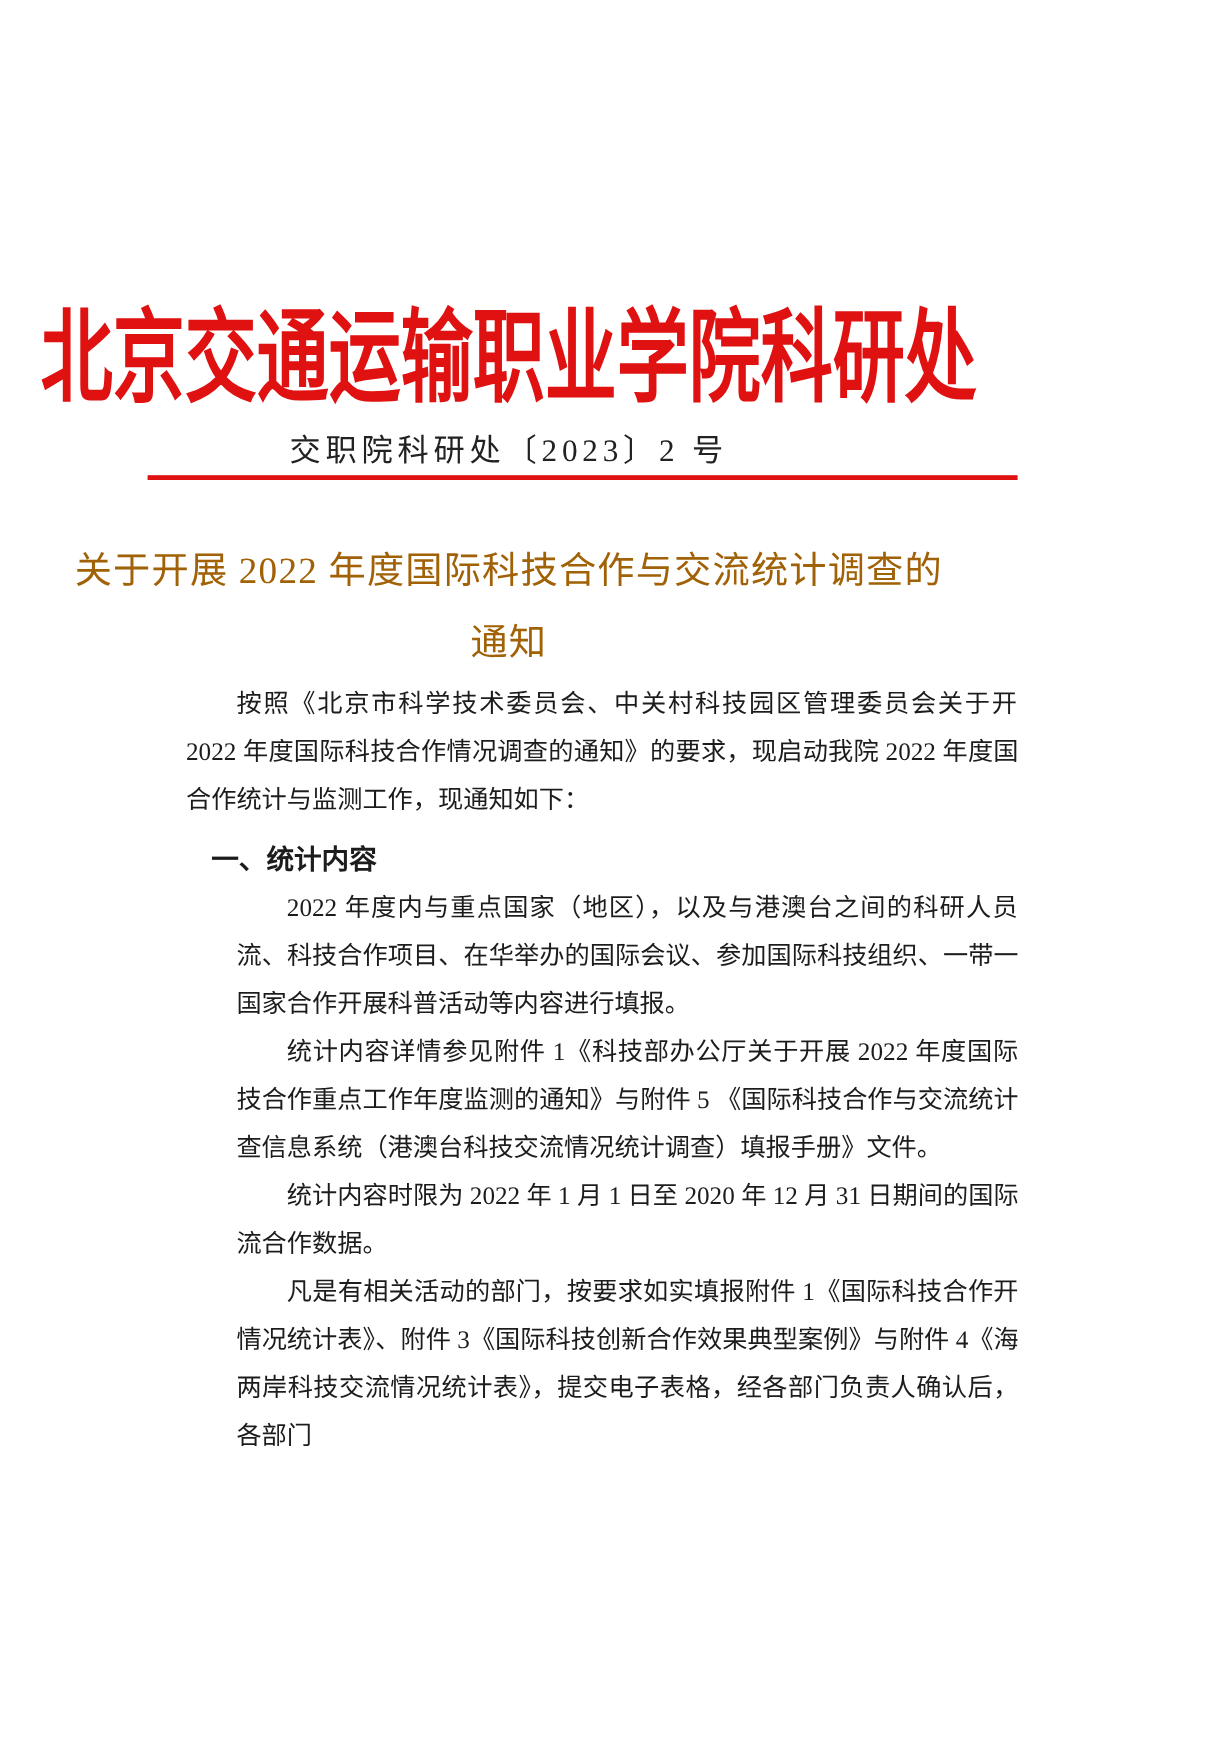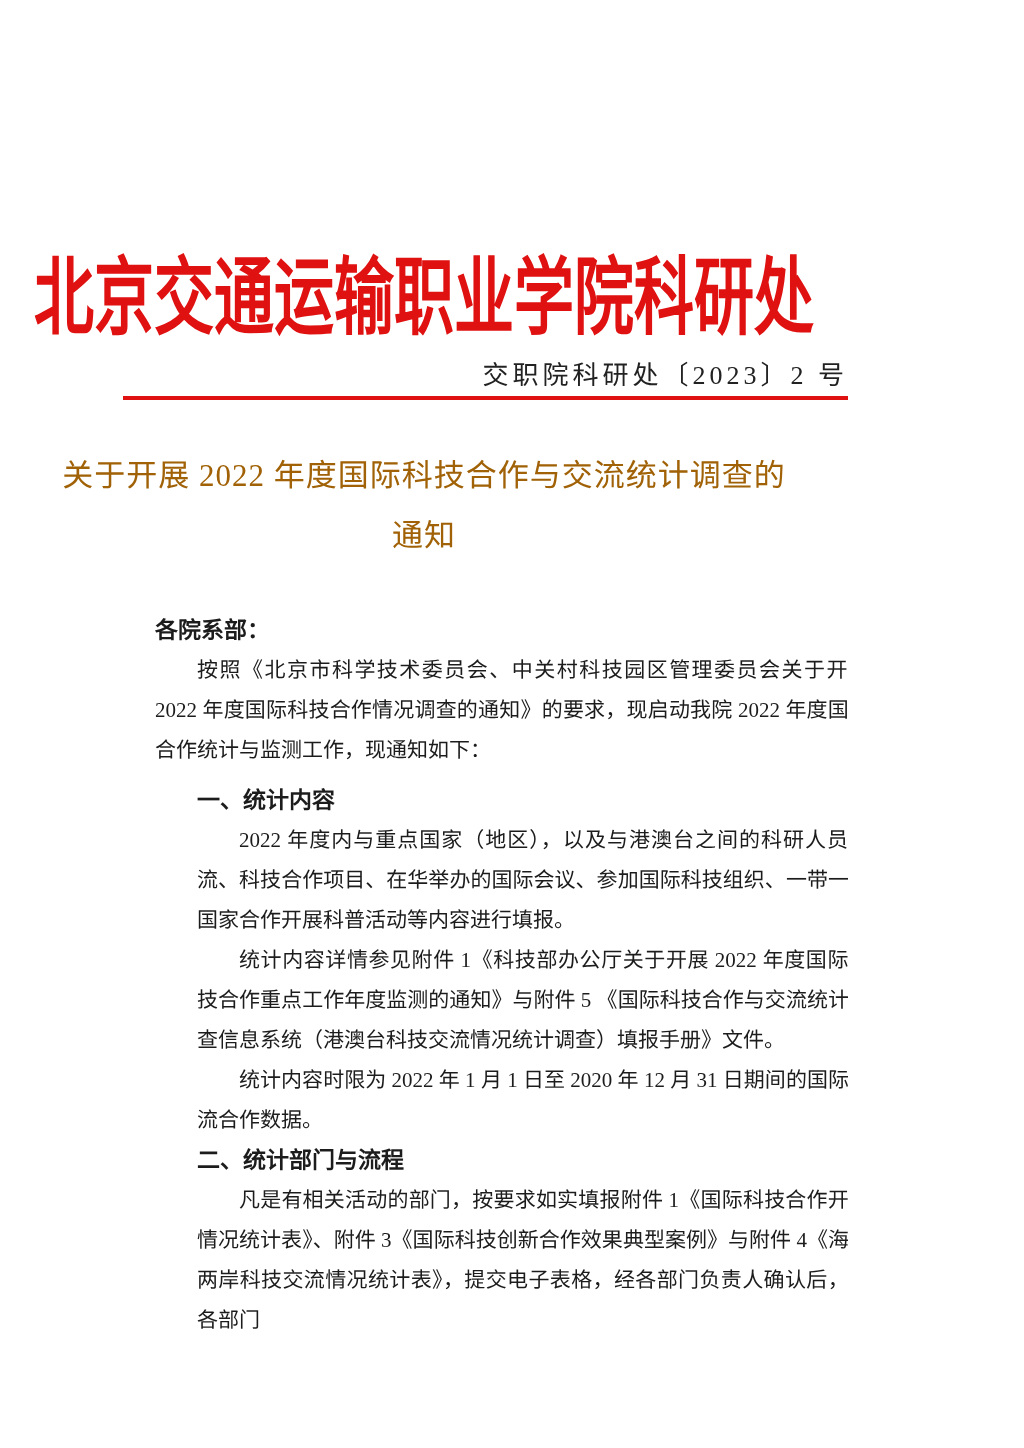--- a/index.html
+++ b/index.html
@@ -28,21 +28,21 @@
     letter-spacing: 0px;
     color: var(--accent);
     transform: scaleY(1.42);
     transform-origin: center;
     white-space: nowrap;
   }
   .doc-number {
     margin-top: 6px;
     height: 36px;
     line-height: 36px;
-    text-align: right;
+    text-align: center;
     font-size: 26px;
     letter-spacing: 4px;
     color: #222;
     white-space: nowrap;
   }
   .red-divider {
     margin: 2px 0 0 123px;
     width: 799px;
     height: 4px;
     border: none;
@@ -79,51 +79,49 @@
     text-indent: 2em;
   }
   .sec-para { margin-left: 42px; }
   .sec-heading {
     margin: 0 0 0 42px;
     font-family: "Liberation Sans", "DejaVu Sans", sans-serif;
     font-weight: bold;
     font-size: 23px;
     line-height: 40px;
   }
-  .sec-heading.first { margin-top: 10px; }
+  .sec-heading.first { margin-top: 10px; margin-left: 21px; }
 </style>
 </head>
 <body>
 
 <div class="page">
 
   <header>
     <div class="org-name">北京交通运输职业学院科研处</div>
     <div class="doc-number">交职院科研处〔2023〕2 号</div>
     <hr class="red-divider">
   </header>
 
   <main>
     <div class="doc-title">
       <div>关于开展 2022 年度国际科技合作与交流统计调查的</div>
       <div>通知</div>
     </div>
 
     <div class="doc-body">
-      <p class="salutation">各院系部：</p>
 
       <p class="para">按照《北京市科学技术委员会、中关村科技园区管理委员会关于开展 2022 年度国际科技合作情况调查的通知》的要求，现启动我院 2022 年度国际合作统计与监测工作，现通知如下：</p>
 
       <h3 class="sec-heading first">一、统计内容</h3>
 
       <p class="para sec-para">2022 年度内与重点国家（地区），以及与港澳台之间的科研人员交流、科技合作项目、在华举办的国际会议、参加国际科技组织、一带一路国家合作开展科普活动等内容进行填报。</p>
 
       <p class="para sec-para">统计内容详情参见附件 1《科技部办公厅关于开展 2022 年度国际科技合作重点工作年度监测的通知》与附件 5 《国际科技合作与交流统计调查信息系统（港澳台科技交流情况统计调查）填报手册》文件。</p>
 
       <p class="para sec-para">统计内容时限为 2022 年 1 月 1 日至 2020 年 12 月 31 日期间的国际交流合作数据。</p>
 
-      <h3 class="sec-heading">二、统计部门与流程</h3>
 
       <p class="para sec-para">凡是有相关活动的部门，按要求如实填报附件 1《国际科技合作开展情况统计表》、附件 3《国际科技创新合作效果典型案例》与附件 4《海峡两岸科技交流情况统计表》，提交电子表格，经各部门负责人确认后，由各部门</p>
     </div>
   </main>
 
 </div>
 
 </body></html>

